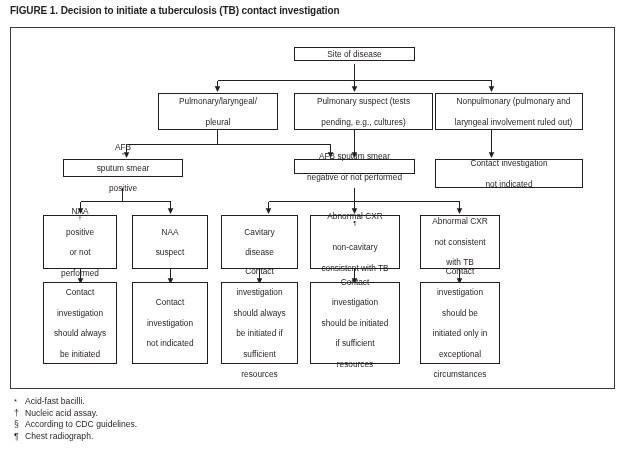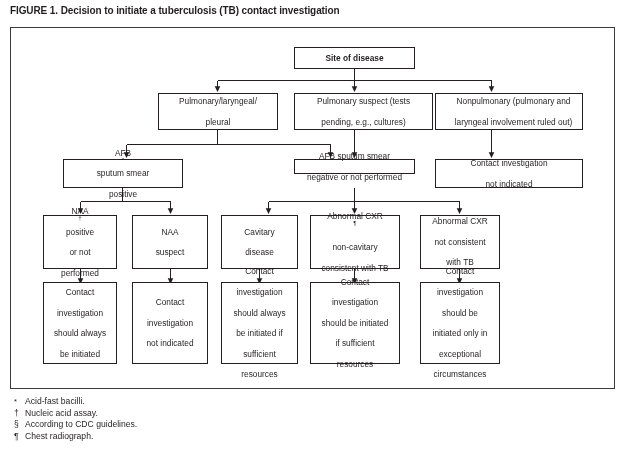--- a/index.html
+++ b/index.html
@@ -136,21 +136,21 @@
       <path d="M459.5,201.5 L459.5,211" marker-end="url(#arw)"></path>
 
       <path d="M80.5,269 L80.5,281" marker-end="url(#arw)"></path>
       <path d="M170.5,269 L170.5,281" marker-end="url(#arw)"></path>
       <path d="M259.5,269 L259.5,281" marker-end="url(#arw)"></path>
       <path d="M354.5,269 L354.5,281" marker-end="url(#arw)"></path>
       <path d="M459.5,269 L459.5,281" marker-end="url(#arw)"></path>
     </g>
   </svg>
 
-  <div class="node" style="left:294px; top:47px; width:121px; height:22px;font-weight:bold;">
+  <div class="node" style="left:294px; top:47px; width:121px; height:14px;">
     <span>Site of disease</span>
   </div>
 
   <div class="node" style="left:158px; top:93px; width:120px; height:37px;">
     <span>
       <span>Pulmonary/laryngeal/</span><br>
       <span>pleural</span>
     </span>
   </div>
 
@@ -161,21 +161,21 @@
     </span>
   </div>
 
   <div class="node" style="left:435px; top:93px; width:148px; height:37px;padding-left:11px;">
     <span>
       <span>Nonpulmonary (pulmonary and</span><br>
       <span>laryngeal involvement ruled out)</span>
     </span>
   </div>
 
-  <div class="node" style="left:63px; top:159px; width:120px; height:29px;">
+  <div class="node" style="left:63px; top:159px; width:120px; height:18px;">
     <span>
       <span><span>AFB</span><sup>*</sup><span> sputum smear</span></span><br>
       <span>positive</span>
     </span>
   </div>
 
   <div class="node" style="left:294px; top:159px; width:121px; height:15px;">
     <span>
       <span>AFB sputum smear</span><br>
       <span>negative or not performed</span>

